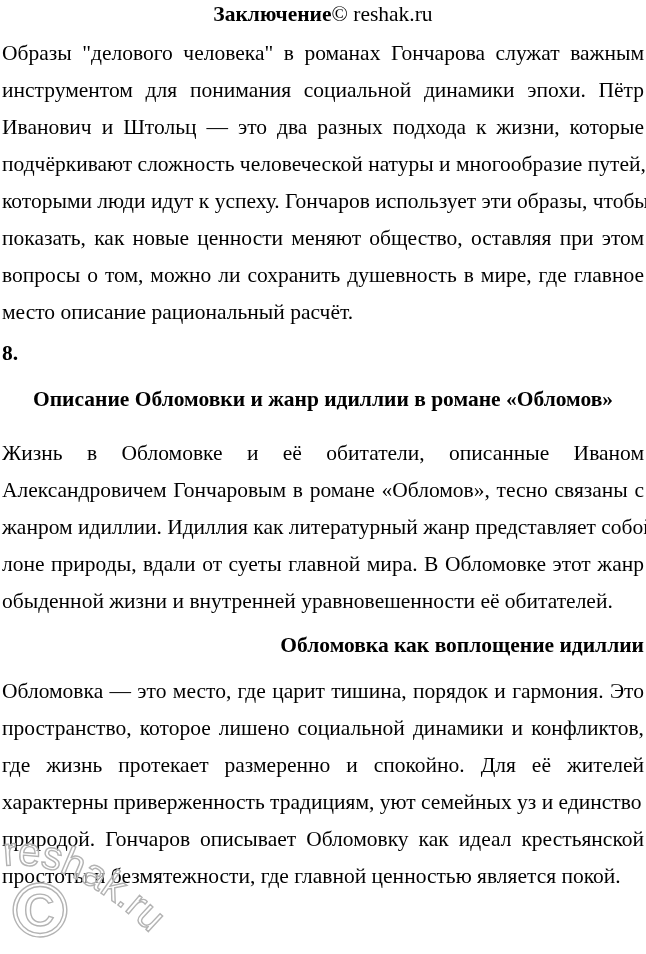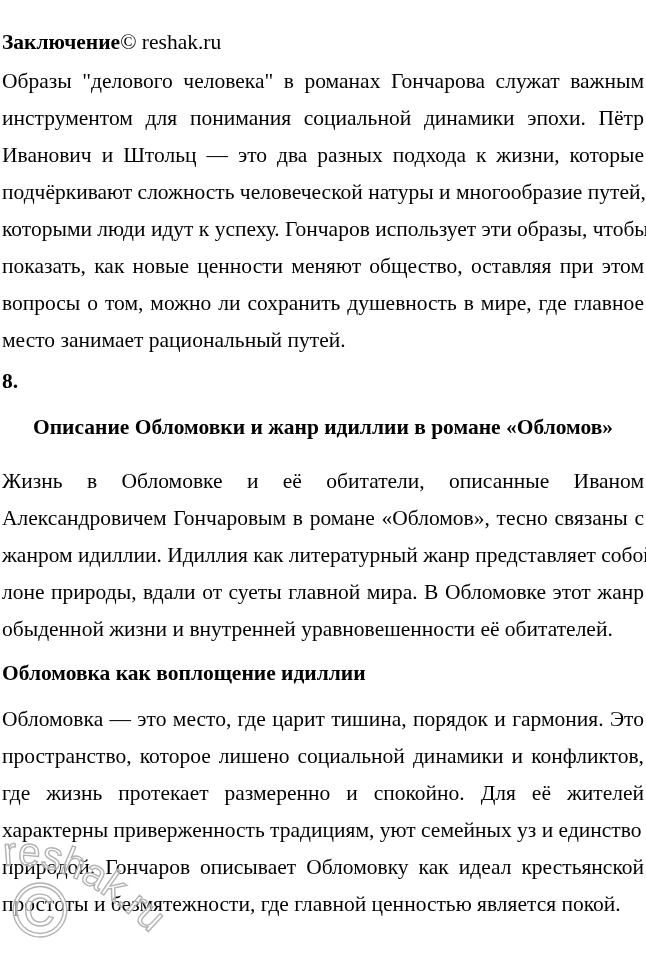--- a/index.html
+++ b/index.html
@@ -16,25 +16,24 @@
     font-size: 21.5px;
     color: #000;
   }
   .page {
     position: relative;
     z-index: 1;
     padding: 0 2px;
   }
   .doc-header {
     display: flex;
-    justify-content: flex-start;
+    justify-content: center;
     align-items: baseline;
     line-height: 28px;
     height: 28px;
-    margin-top: 28px;
   }
   .doc-title { font-weight: bold; }
   .copyright { font-weight: normal; }
 
   .para { margin: 0; }
   .para.p1 { margin-top: 7px; }
   .para.p2 { margin-top: 12px; }
   .para.p3 { margin-top: 9px; }
 
   .line {
@@ -59,21 +58,21 @@
     font-weight: bold;
     font-size: 21.5px;
     text-align: center;
     line-height: 37px;
     height: 37px;
     margin: 9px 0 17px 0;
   }
   .sub-heading {
     font-weight: bold;
     font-size: 21.5px;
-    text-align: left;
+    text-align: right;
     line-height: 37px;
     height: 37px;
     margin: 7px 0 0 0;
   }
 
   .watermark {
     position: absolute;
     left: 0;
     top: 828px;
     width: 240px;
@@ -99,21 +98,21 @@
   </div>
 
   <div class="para p1">
     <div class="line">Образы "делового человека" в романах Гончарова служат важным</div>
     <div class="line">инструментом для понимания социальной динамики эпохи. Пётр</div>
     <div class="line">Иванович и Штольц — это два разных подхода к жизни, которые</div>
     <div class="line">подчёркивают сложность человеческой натуры и многообразие путей,</div>
     <div class="line">которыми люди идут к успеху. Гончаров использует эти образы, чтобы</div>
     <div class="line">показать, как новые ценности меняют общество, оставляя при этом</div>
     <div class="line">вопросы о том, можно ли сохранить душевность в мире, где главное</div>
-    <div class="line last">место занимает рациональный путей.</div>
+    <div class="line last">место описание рациональный расчёт.</div>
   </div>
 
   <div class="section-number">8.</div>
 
   <div class="section-heading">Описание Обломовки и жанр идиллии в романе «Обломов»</div>
 
   <div class="para p2">
     <div class="line">Жизнь в Обломовке и её обитатели, описанные Иваном</div>
     <div class="line">Александровичем Гончаровым в романе «Обломов», тесно связаны с</div>
     <div class="line">жанром идиллии. Идиллия как литературный жанр представляет собой</div>

